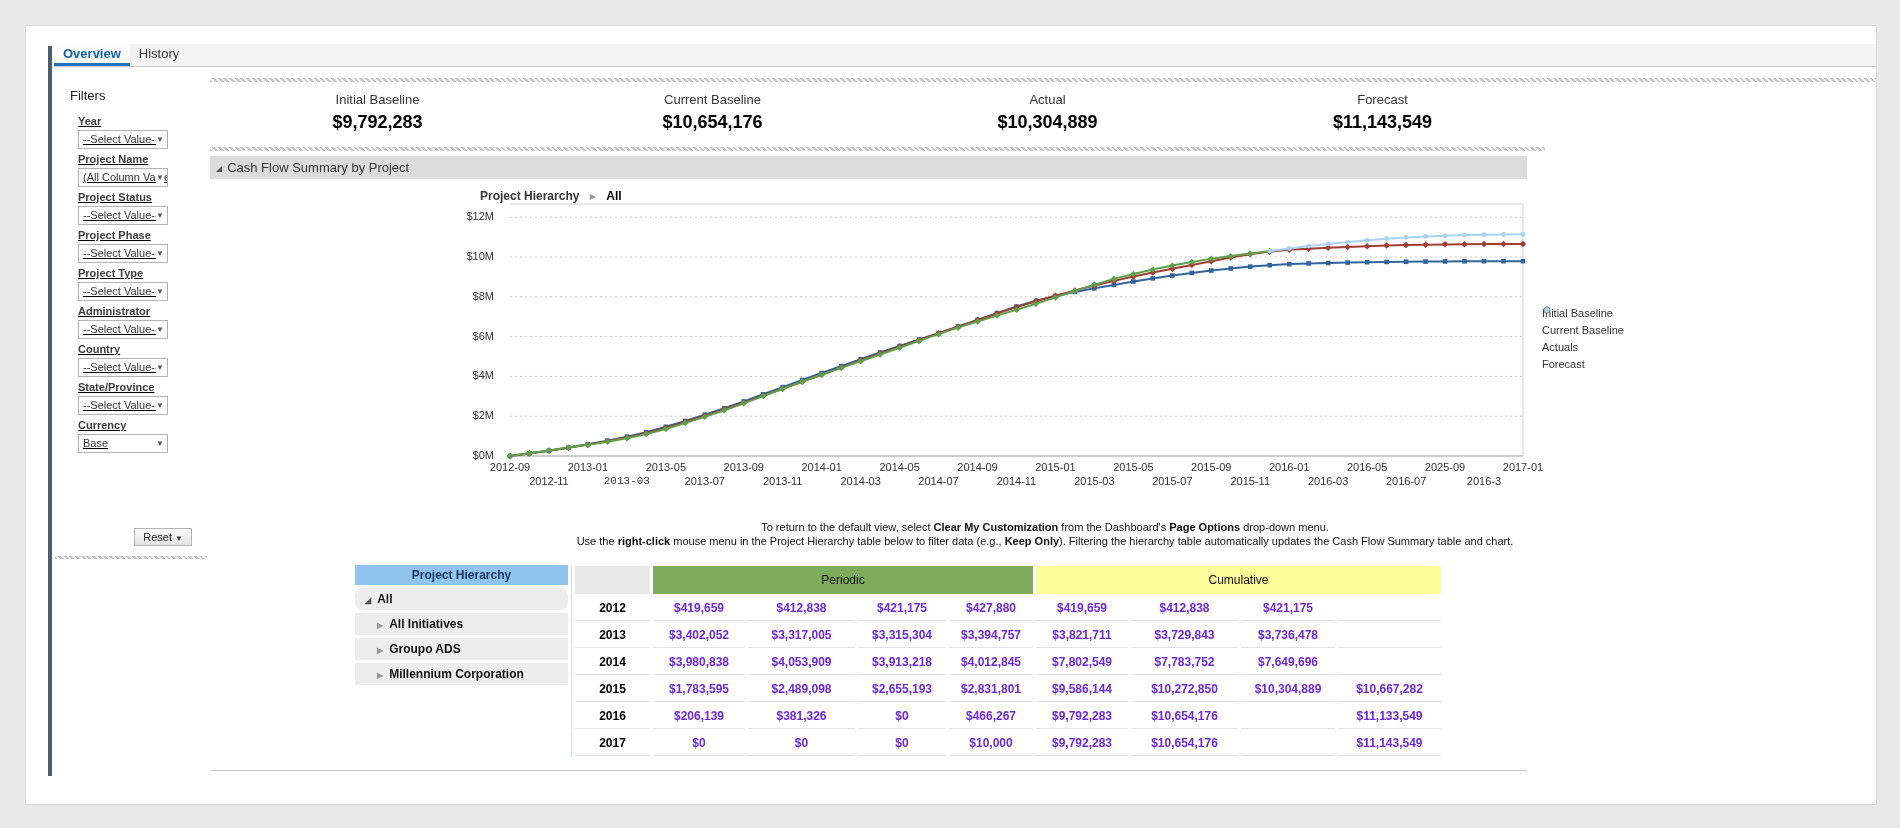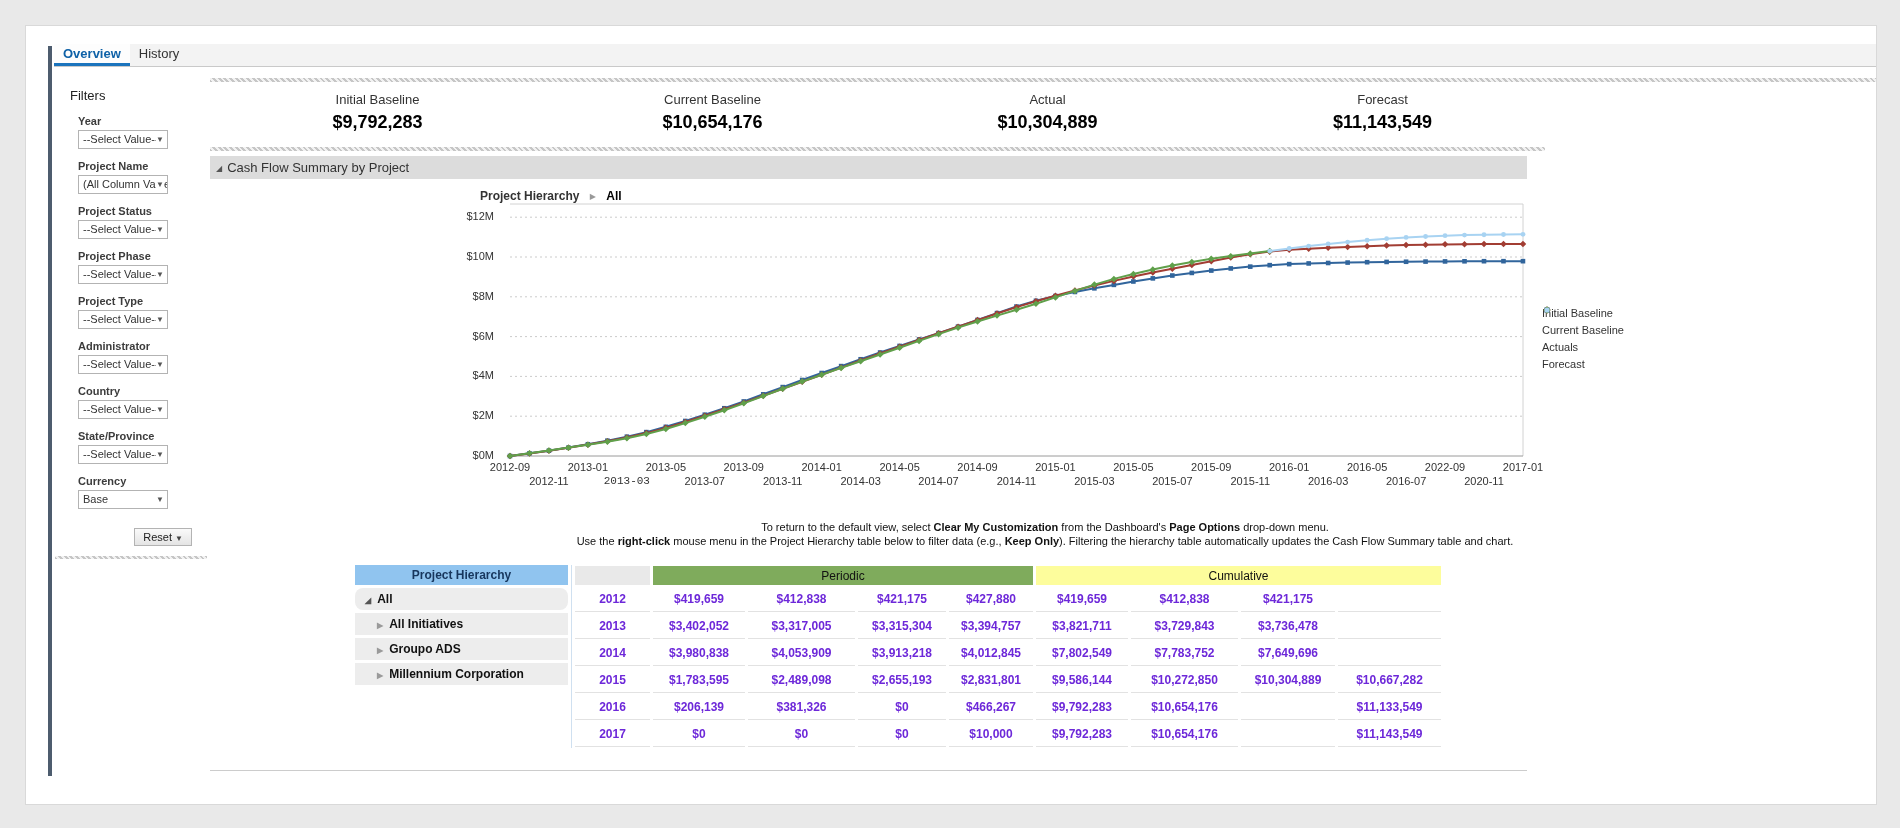--- a/index.html
+++ b/index.html
@@ -5,21 +5,21 @@
   html,body{margin:0;padding:0;}
   body{background:#e9e9e9;font-family:"Liberation Sans",sans-serif;}
   .stage{position:relative;width:1900px;height:828px;background:#e9e9e9;overflow:hidden;}
   .card{position:absolute;left:25px;top:25px;width:1852px;height:780px;background:#fff;border:1px solid #d9d9d9;box-sizing:border-box;}
   .accent{position:absolute;left:48px;top:46px;width:4px;height:730px;background:#4d5c6e;}
   .tabbar{position:absolute;left:54px;top:44px;width:1822px;height:23px;background:#f3f3f3;border-bottom:1px solid #c9c9c9;box-sizing:border-box;}
   .tab{display:inline-block;height:22px;line-height:20px;box-sizing:border-box;border-bottom:3px solid transparent;padding:0 9px;font-size:13px;color:#333;cursor:pointer;vertical-align:top;}
   .tab.active{border-color:#1b74bd;font-weight:bold;color:#0e61a7;background:#fdfdfd;}
   .filters-panel{position:absolute;left:62px;top:88px;width:150px;}
   .filters-title{font-size:13px;color:#222;margin-bottom:12px;margin-left:8px;}
-  .fgroup{margin-bottom:11px;margin-left:16px;}
+  .fgroup{margin-bottom:4px;margin-left:16px;text-decoration:underline;}
   .flabel{font-size:11px;font-weight:bold;color:#3c3c3c;margin-bottom:3px;}
   .fselect{position:relative;width:90px;height:19px;border:1px solid #b3b3b3;background:#fff;box-sizing:border-box;font-size:11px;color:#333;line-height:17px;padding:0 16px 0 4px;white-space:nowrap;overflow:hidden;cursor:pointer;}
   .fselect .arr{position:absolute;right:3px;top:0;font-size:8px;color:#555;line-height:17px;background:#fff;}
   .reset-row{position:absolute;left:62px;top:527px;width:130px;text-align:right;}
   .reset-btn{font-size:11px;padding:2px 8px;border:1px solid #b3b3b3;background:linear-gradient(#fafafa,#e4e4e4);cursor:pointer;font-family:inherit;color:#222;}
   .reset-btn .caret{font-size:8px;color:#444;}
   .hatch{background:repeating-linear-gradient(45deg,#c6c6c6 0 2px,#f2f2f2 2px 4px);}
   .filters-sep{position:absolute;left:55px;top:556px;width:152px;height:3px;}
   .div1{position:absolute;left:210px;top:78px;width:1666px;height:4px;}
   .div2{position:absolute;left:210px;top:147px;width:1335px;height:4px;}
@@ -44,25 +44,25 @@
   .instructions .b{font-weight:bold;}
   .htable{position:absolute;left:355px;top:565px;width:213px;}
   .hhead{height:20px;background:#90c4ef;text-align:center;font-size:12px;font-weight:bold;color:#17365d;line-height:20px;}
   .hrow{height:22px;background:#ededed;margin-top:3px;font-size:12px;font-weight:bold;color:#111;line-height:22px;cursor:pointer;box-sizing:border-box;}
   .tri-open{font-size:8px;color:#555;margin-right:6px;}
   .tri-closed{font-size:8px;color:#9a9a9a;margin-right:6px;}
   .dtable{position:absolute;left:571px;top:565px;border-collapse:separate;border-spacing:3px 1px;border-left:1px solid #cfe0f0;}
   .dtable td,.dtable th{font-size:12px;box-sizing:border-box;padding:0 4px;}
   .corner{background:#e9e9e9;}
   .gper{background:#7fab5c;text-align:center;color:#111;height:19px;font-weight:normal;}
-  .gcum{background:#fdfd9c;text-align:center;color:#111;height:19px;font-weight:normal;}
+  .gcum{background:#fdfd9c;text-align:center;color:#111;height:28px;font-weight:normal;}
   .chead th{background:#a9d5f4;height:19px;font-weight:bold;color:#000;text-align:center;}
   .chead th.yn{color:#1a69b0;}
   .dtable tbody td{height:26px;text-align:center;font-weight:bold;color:#6d28d9;border-bottom:1px solid #e2e2e2;background:#fff;}
-  .dtable tbody td.year{color:#6d28d9;cursor:pointer;}
+  .dtable tbody td.year{color:#000000;cursor:pointer;}
   .bottom-border{position:absolute;left:210px;top:770px;width:1317px;height:1px;background:#ccc;}
 </style>
 </head>
 <body>
 
 <div class="stage">
   <div class="card"></div>
   <div class="accent"></div>
 
   <div class="tabbar" id="tabbar"><div class="tab active">Overview</div><div class="tab">History</div></div>
@@ -346,35 +346,35 @@
       <div class="xlab" style="left: 250.84px; top: 276px;">2013-05</div>
       <div class="xlab" style="left: 328.76px; top: 276px;">2013-09</div>
       <div class="xlab" style="left: 406.68px; top: 276px;">2014-01</div>
       <div class="xlab" style="left: 484.6px; top: 276px;">2014-05</div>
       <div class="xlab" style="left: 562.52px; top: 276px;">2014-09</div>
       <div class="xlab" style="left: 640.44px; top: 276px;">2015-01</div>
       <div class="xlab" style="left: 718.36px; top: 276px;">2015-05</div>
       <div class="xlab" style="left: 796.28px; top: 276px;">2015-09</div>
       <div class="xlab" style="left: 874.2px; top: 276px;">2016-01</div>
       <div class="xlab" style="left: 952.12px; top: 276px;">2016-05</div>
-      <div class="xlab" style="left: 1030.04px; top: 276px;">2022-09</div>
+      <div class="xlab" style="left: 1030.04px; top: 276px;">2025-09</div>
       <div class="xlab" style="left: 1107.96px; top: 276px;">2017-01</div>
       <div class="xlab" style="left: 133.96px; top: 290px;">2012-11</div>
       <div class="xlab" style="left: 211.88px; top: 290px; font-family: Liberation Mono, monospace;">2013-03</div>
       <div class="xlab" style="left: 289.8px; top: 290px;">2013-07</div>
       <div class="xlab" style="left: 367.72px; top: 290px;">2013-11</div>
       <div class="xlab" style="left: 445.64px; top: 290px;">2014-03</div>
       <div class="xlab" style="left: 523.56px; top: 290px;">2014-07</div>
       <div class="xlab" style="left: 601.48px; top: 290px;">2014-11</div>
       <div class="xlab" style="left: 679.4px; top: 290px;">2015-03</div>
       <div class="xlab" style="left: 757.32px; top: 290px;">2015-07</div>
       <div class="xlab" style="left: 835.24px; top: 290px;">2015-11</div>
       <div class="xlab" style="left: 913.16px; top: 290px;">2016-03</div>
       <div class="xlab" style="left: 991.08px; top: 290px;">2016-07</div>
-      <div class="xlab" style="left: 1069px; top: 290px;">2020-11</div>
+      <div class="xlab" style="left: 1069px; top: 290px;">2016-3</div>
     </div>
 
   <div class="instructions" id="instructions">
       <div><span>To return to the default view, select </span><span class="b">Clear My Customization</span><span> from the Dashboard's </span><span class="b">Page Options</span><span> drop-down menu.</span></div>
       <div><span>Use the </span><span class="b">right-click</span><span> mouse menu in the Project Hierarchy table below to filter data (e.g., </span><span class="b">Keep Only</span><span>). Filtering the hierarchy table automatically updates the Cash Flow Summary table and chart.</span></div>
     </div>
 
   <div class="htable">
     <div class="hhead">Project Hierarchy</div>
     <div id="hrows">

